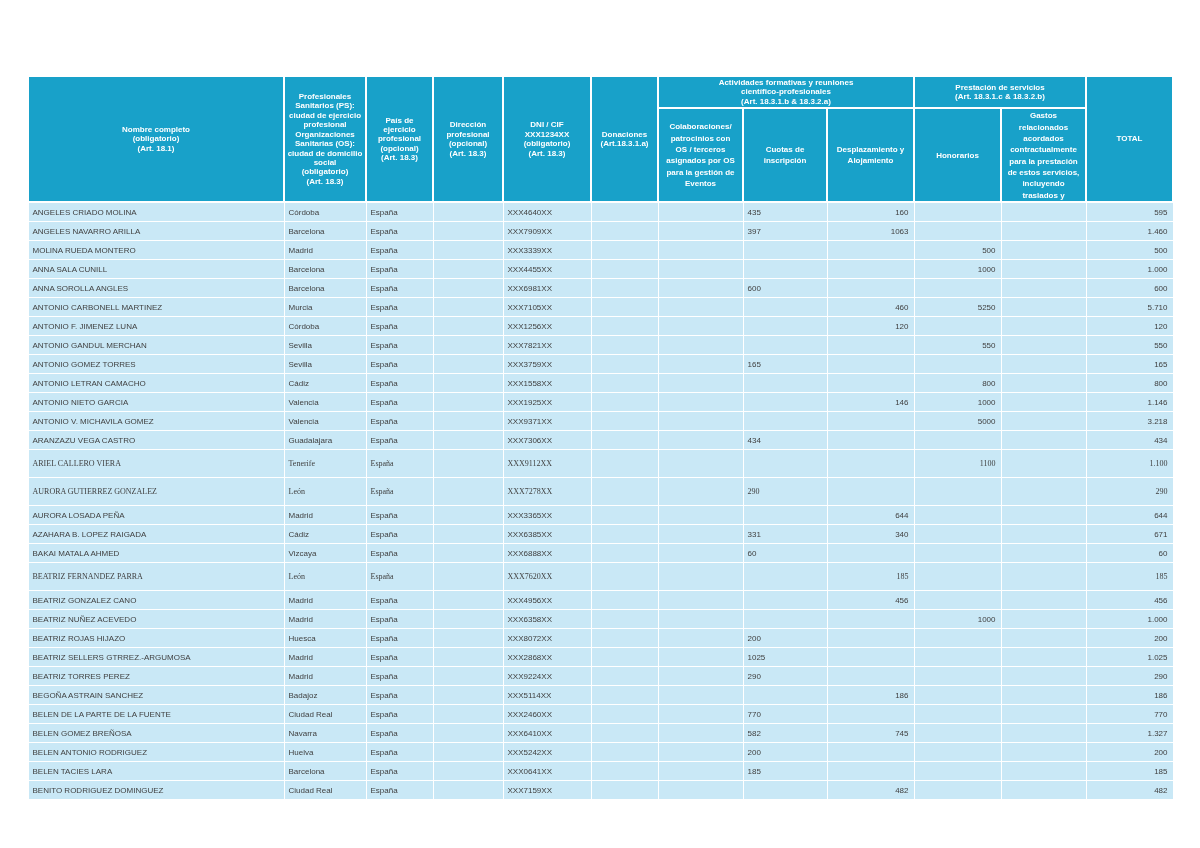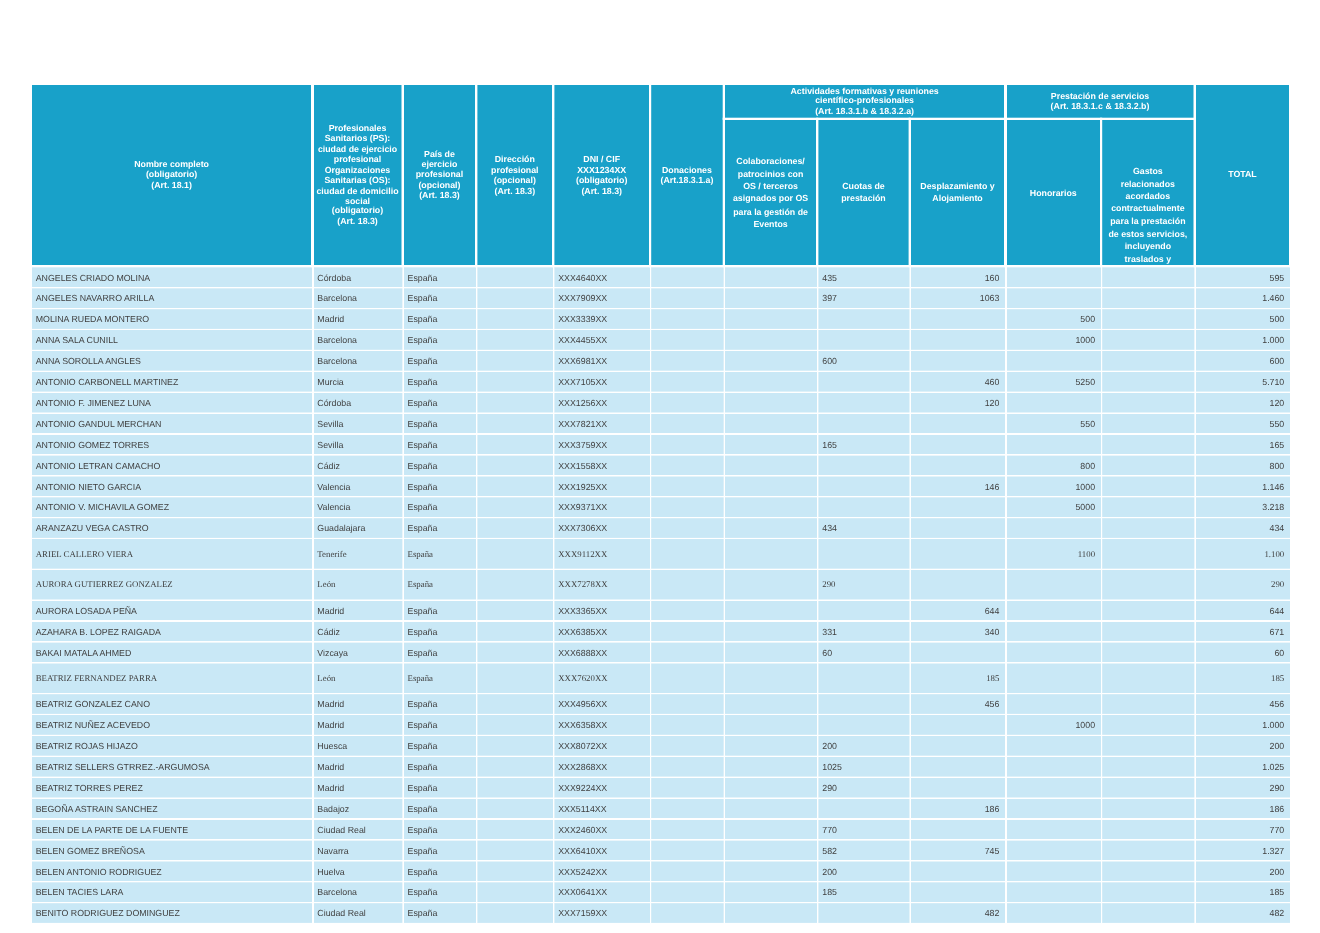--- a/index.html
+++ b/index.html
@@ -36,21 +36,20 @@
     padding: 1px 2px;
     overflow: hidden;
   }
   thead tr.group-row { height: 28px; }
   thead tr.group-row th { line-height: 1.18; }
   thead tr.sub-row { height: 94px; }
   th .clip-box {
     max-height: 90px;
     overflow: hidden;
     white-space: pre-line;
-    margin-top: 40px;
   }
   tbody td {
     background: #c9e8f6;
     color: #3f3f3f;
     font-size: 8px;
     border: 1px solid #ffffff;
     height: 18px;
     padding: 0 4px;
     vertical-align: middle;
     text-align: left;
@@ -118,21 +117,21 @@
         <th rowspan="2">TOTAL</th>
       </tr>
       <tr class="sub-row">
         <th>Colaboraciones/
 patrocinios con
 OS / terceros
 asignados por OS
 para la gestión de
 Eventos</th>
         <th>Cuotas de
-prestación</th>
+inscripción</th>
         <th>Desplazamiento y
 Alojamiento</th>
         <th>Honorarios</th>
         <th><div class="clip-box">Gastos
 relacionados
 acordados
 contractualmente
 para la prestación
 de estos servicios,
 incluyendo

